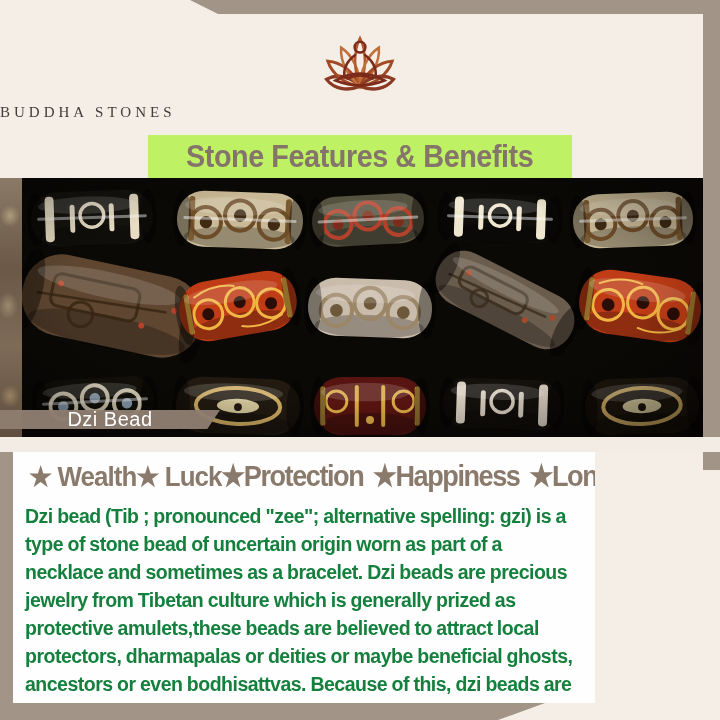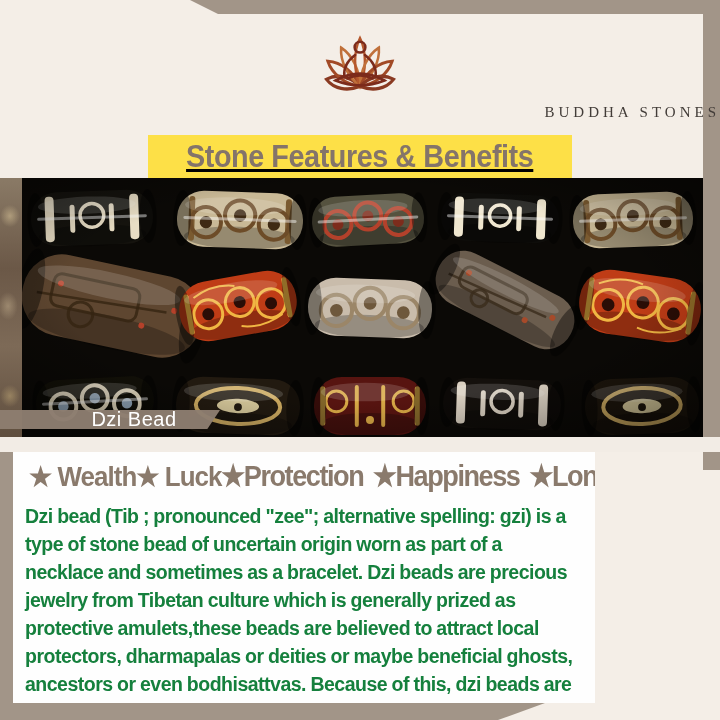--- a/index.html
+++ b/index.html
@@ -9,46 +9,46 @@
   
   .band{position:absolute;background:#a29588;}
   .band-top{left:0;top:0;width:720px;height:14px;
             clip-path:polygon(190px 0,720px 0,720px 14px,218px 14px);}
   .band-right{left:703px;top:0;width:17px;height:470px;}
   .band-left{left:0;top:437px;width:13px;height:283px;}
   .band-bottom{left:0;top:703px;width:545px;height:17px;
                clip-path:polygon(0 0,545px 0,498px 17px,0 17px);}
 
   
-  .header{position:absolute;left:0;top:12px;width:720px;text-align:right;}
+  .header{position:absolute;left:0;top:12px;width:720px;text-align:left;}
   .logo{display:block;margin:0 auto;}
   .brand{margin-top:2px;font-family:"Liberation Serif",serif;font-size:15px;
          letter-spacing:4px;color:#423c38;}
 
   
   .banner{position:absolute;left:0;top:135px;width:720px;height:43px;}
-  .banner-box{width:424px;height:43px;margin:0 auto;background:#fde047;
-              display:flex;align-items:center;justify-content:center;text-decoration:underline;}
+  .banner-box{width:424px;height:43px;margin:0 auto;background:#bef264;
+              display:flex;align-items:center;justify-content:center;}
   .banner-title{display:inline-block;font-size:31px;font-weight:700;color:#84746a;
                 letter-spacing:-0.5px;transform:scaleX(0.93);white-space:nowrap;}
 
   
   .photo{position:absolute;left:0;top:178px;width:703px;height:259px;background:#0b0906;}
   .photo svg{position:absolute;left:0;top:0;}
   .hand{position:absolute;left:0;top:0;width:22px;height:259px;
         background:
           radial-gradient(ellipse 14px 16px at 10px 38px, rgba(216,196,152,.55), rgba(0,0,0,0) 70%),
           radial-gradient(ellipse 14px 20px at 8px 128px, rgba(205,185,150,.45), rgba(0,0,0,0) 70%),
           radial-gradient(ellipse 14px 16px at 10px 218px, rgba(195,170,120,.5), rgba(0,0,0,0) 70%),
           linear-gradient(180deg,#8a7a66 0%,#6b5847 35%,#7d6a57 65%,#5f4e3e 100%);
         filter:blur(0.6px);}
   .photo-label{position:absolute;left:0;top:232px;width:220px;height:19px;
                background:rgba(142,126,112,.96);
                clip-path:polygon(0 0,220px 0,202px 27px,0 27px);
-               display:flex;align-items:center;justify-content:center;z-index:3;padding-left:24px;}
+               display:flex;align-items:center;justify-content:center;z-index:3;}
   .photo-label span{color:#ffffff;font-size:20px;letter-spacing:.5px;}
 
   
   .cream-strip{position:absolute;left:0;top:437px;width:720px;height:15px;background:#f2ece5;}
   .content{position:absolute;left:13px;top:452px;width:582px;height:251px;background:#fefefe;
            overflow:hidden;}
   .benefits{margin:6px 0 0 16px;white-space:nowrap;color:#8a7a6c;
             transform-origin:left center;transform:scaleX(0.96);}
   .seg{display:inline-block;}
   .seg-heavy{font-size:27px;font-weight:700;letter-spacing:-1px;}

